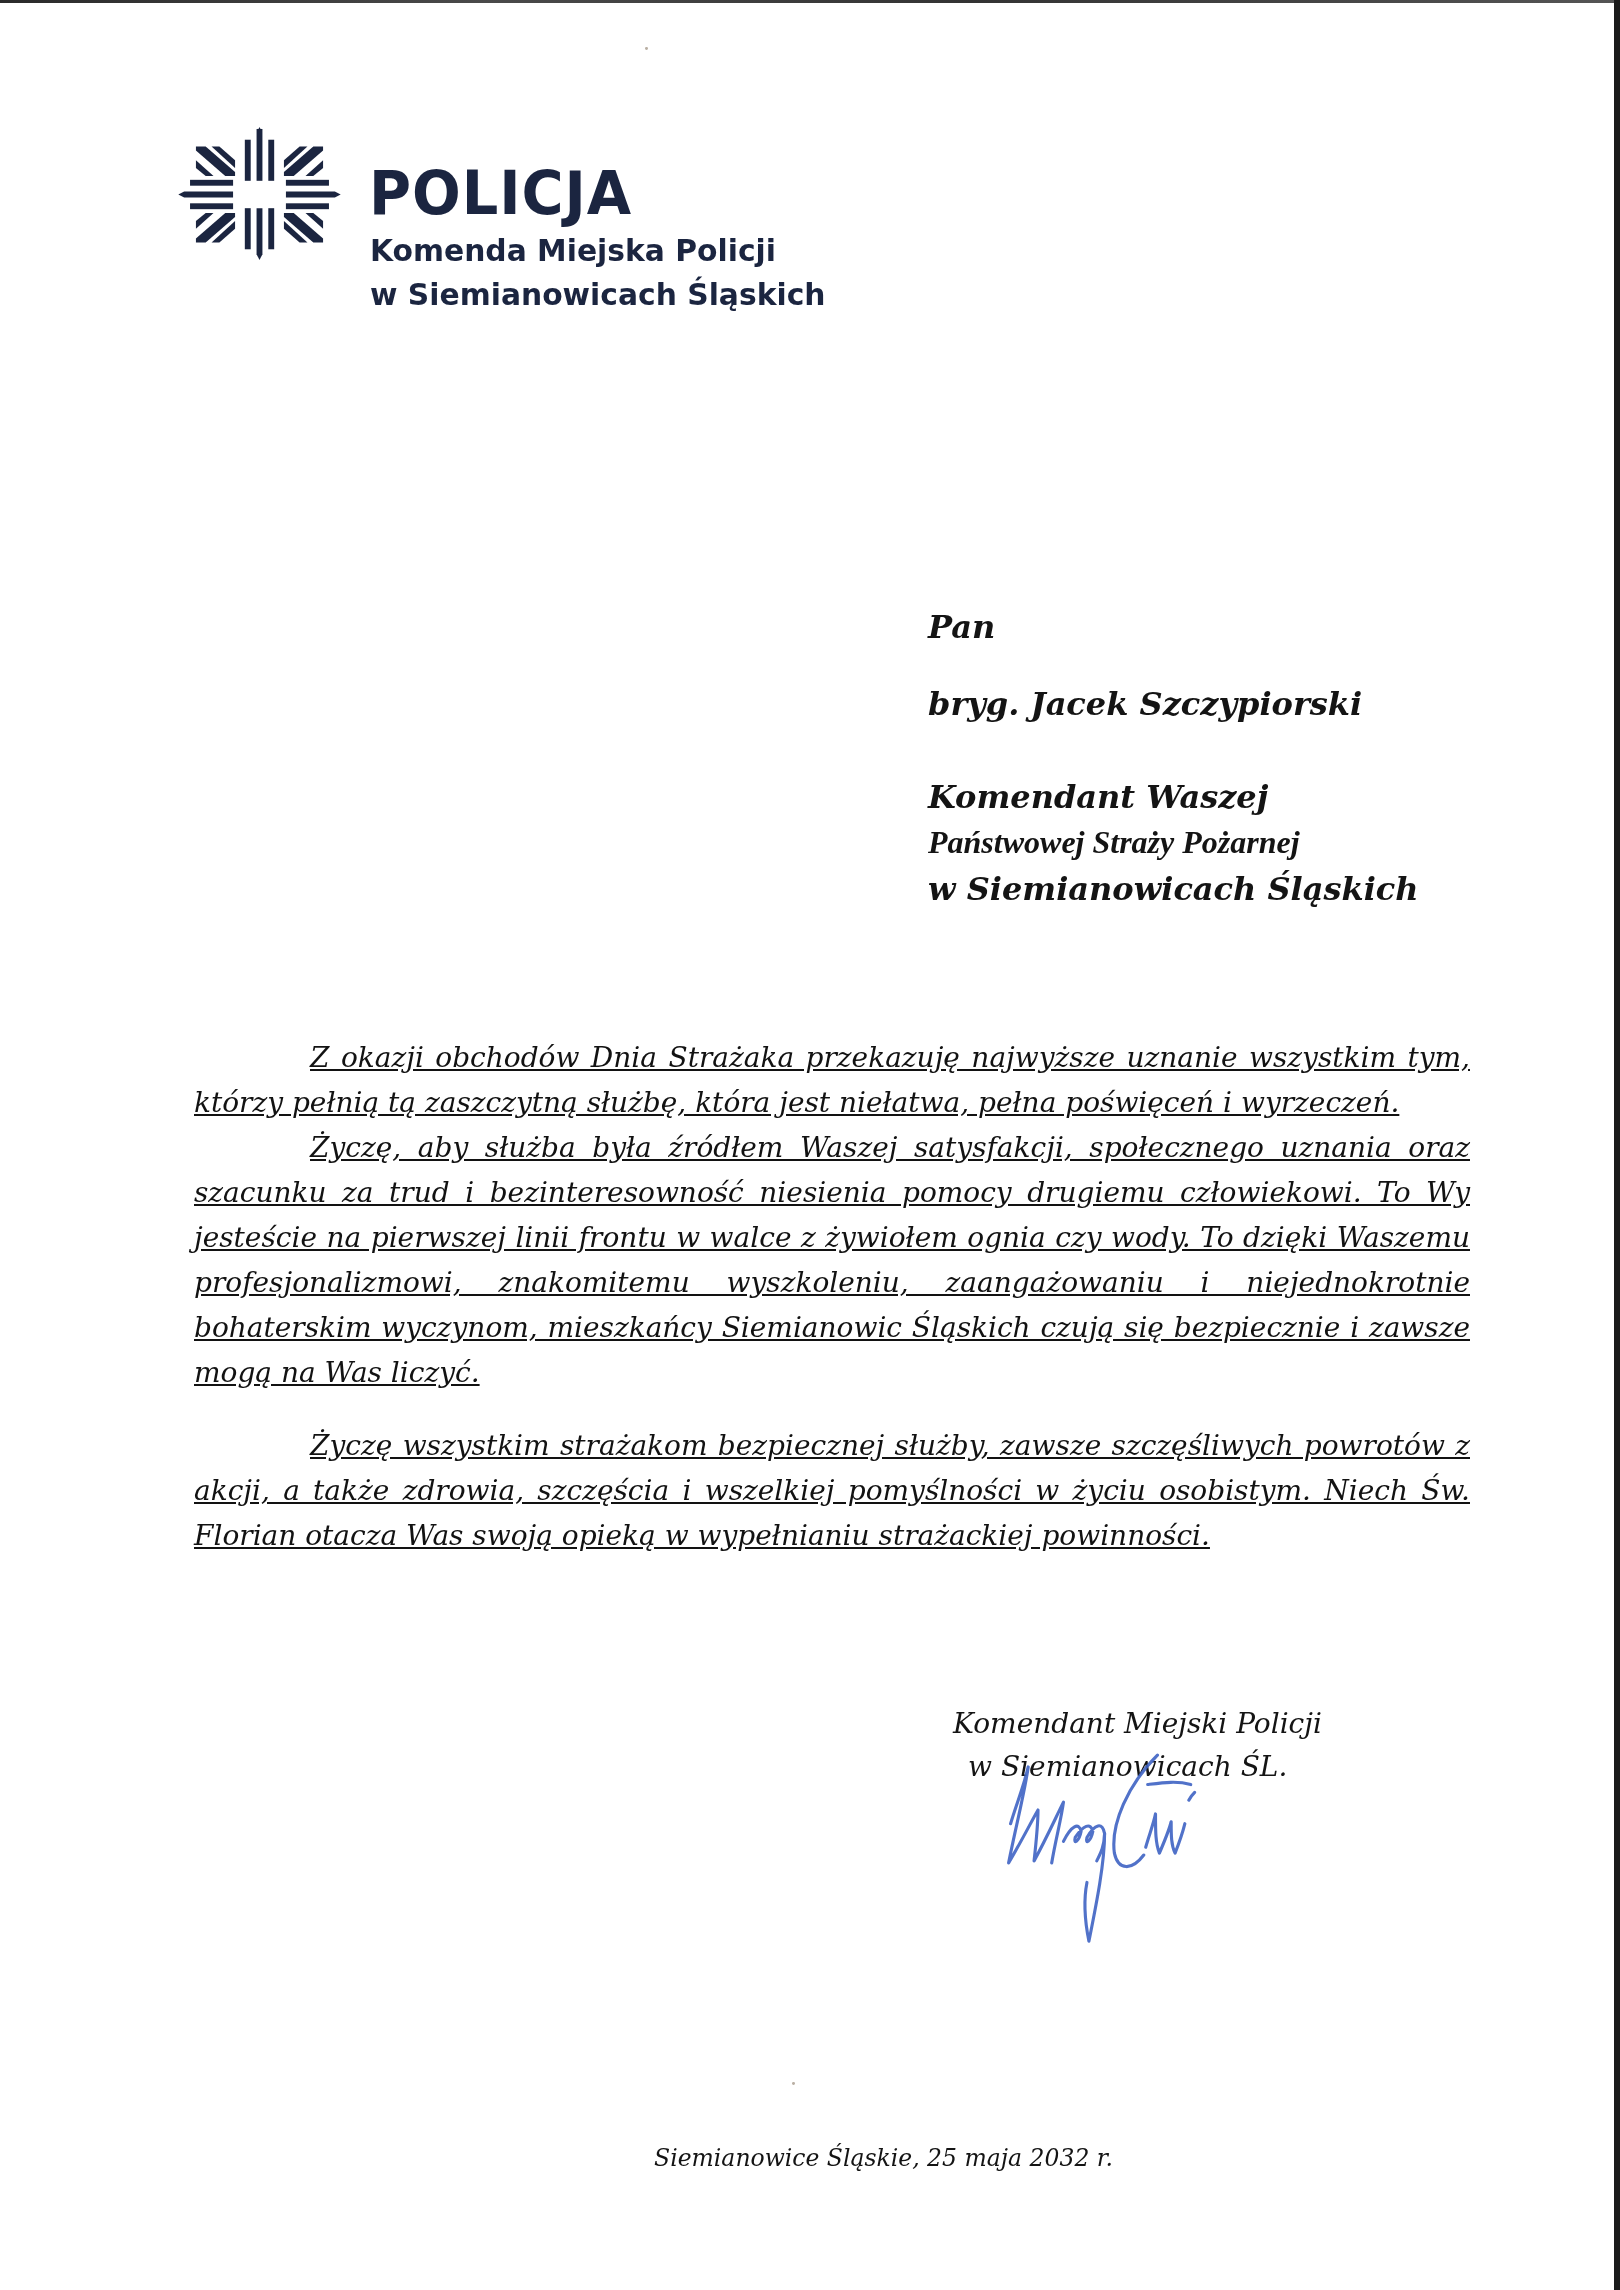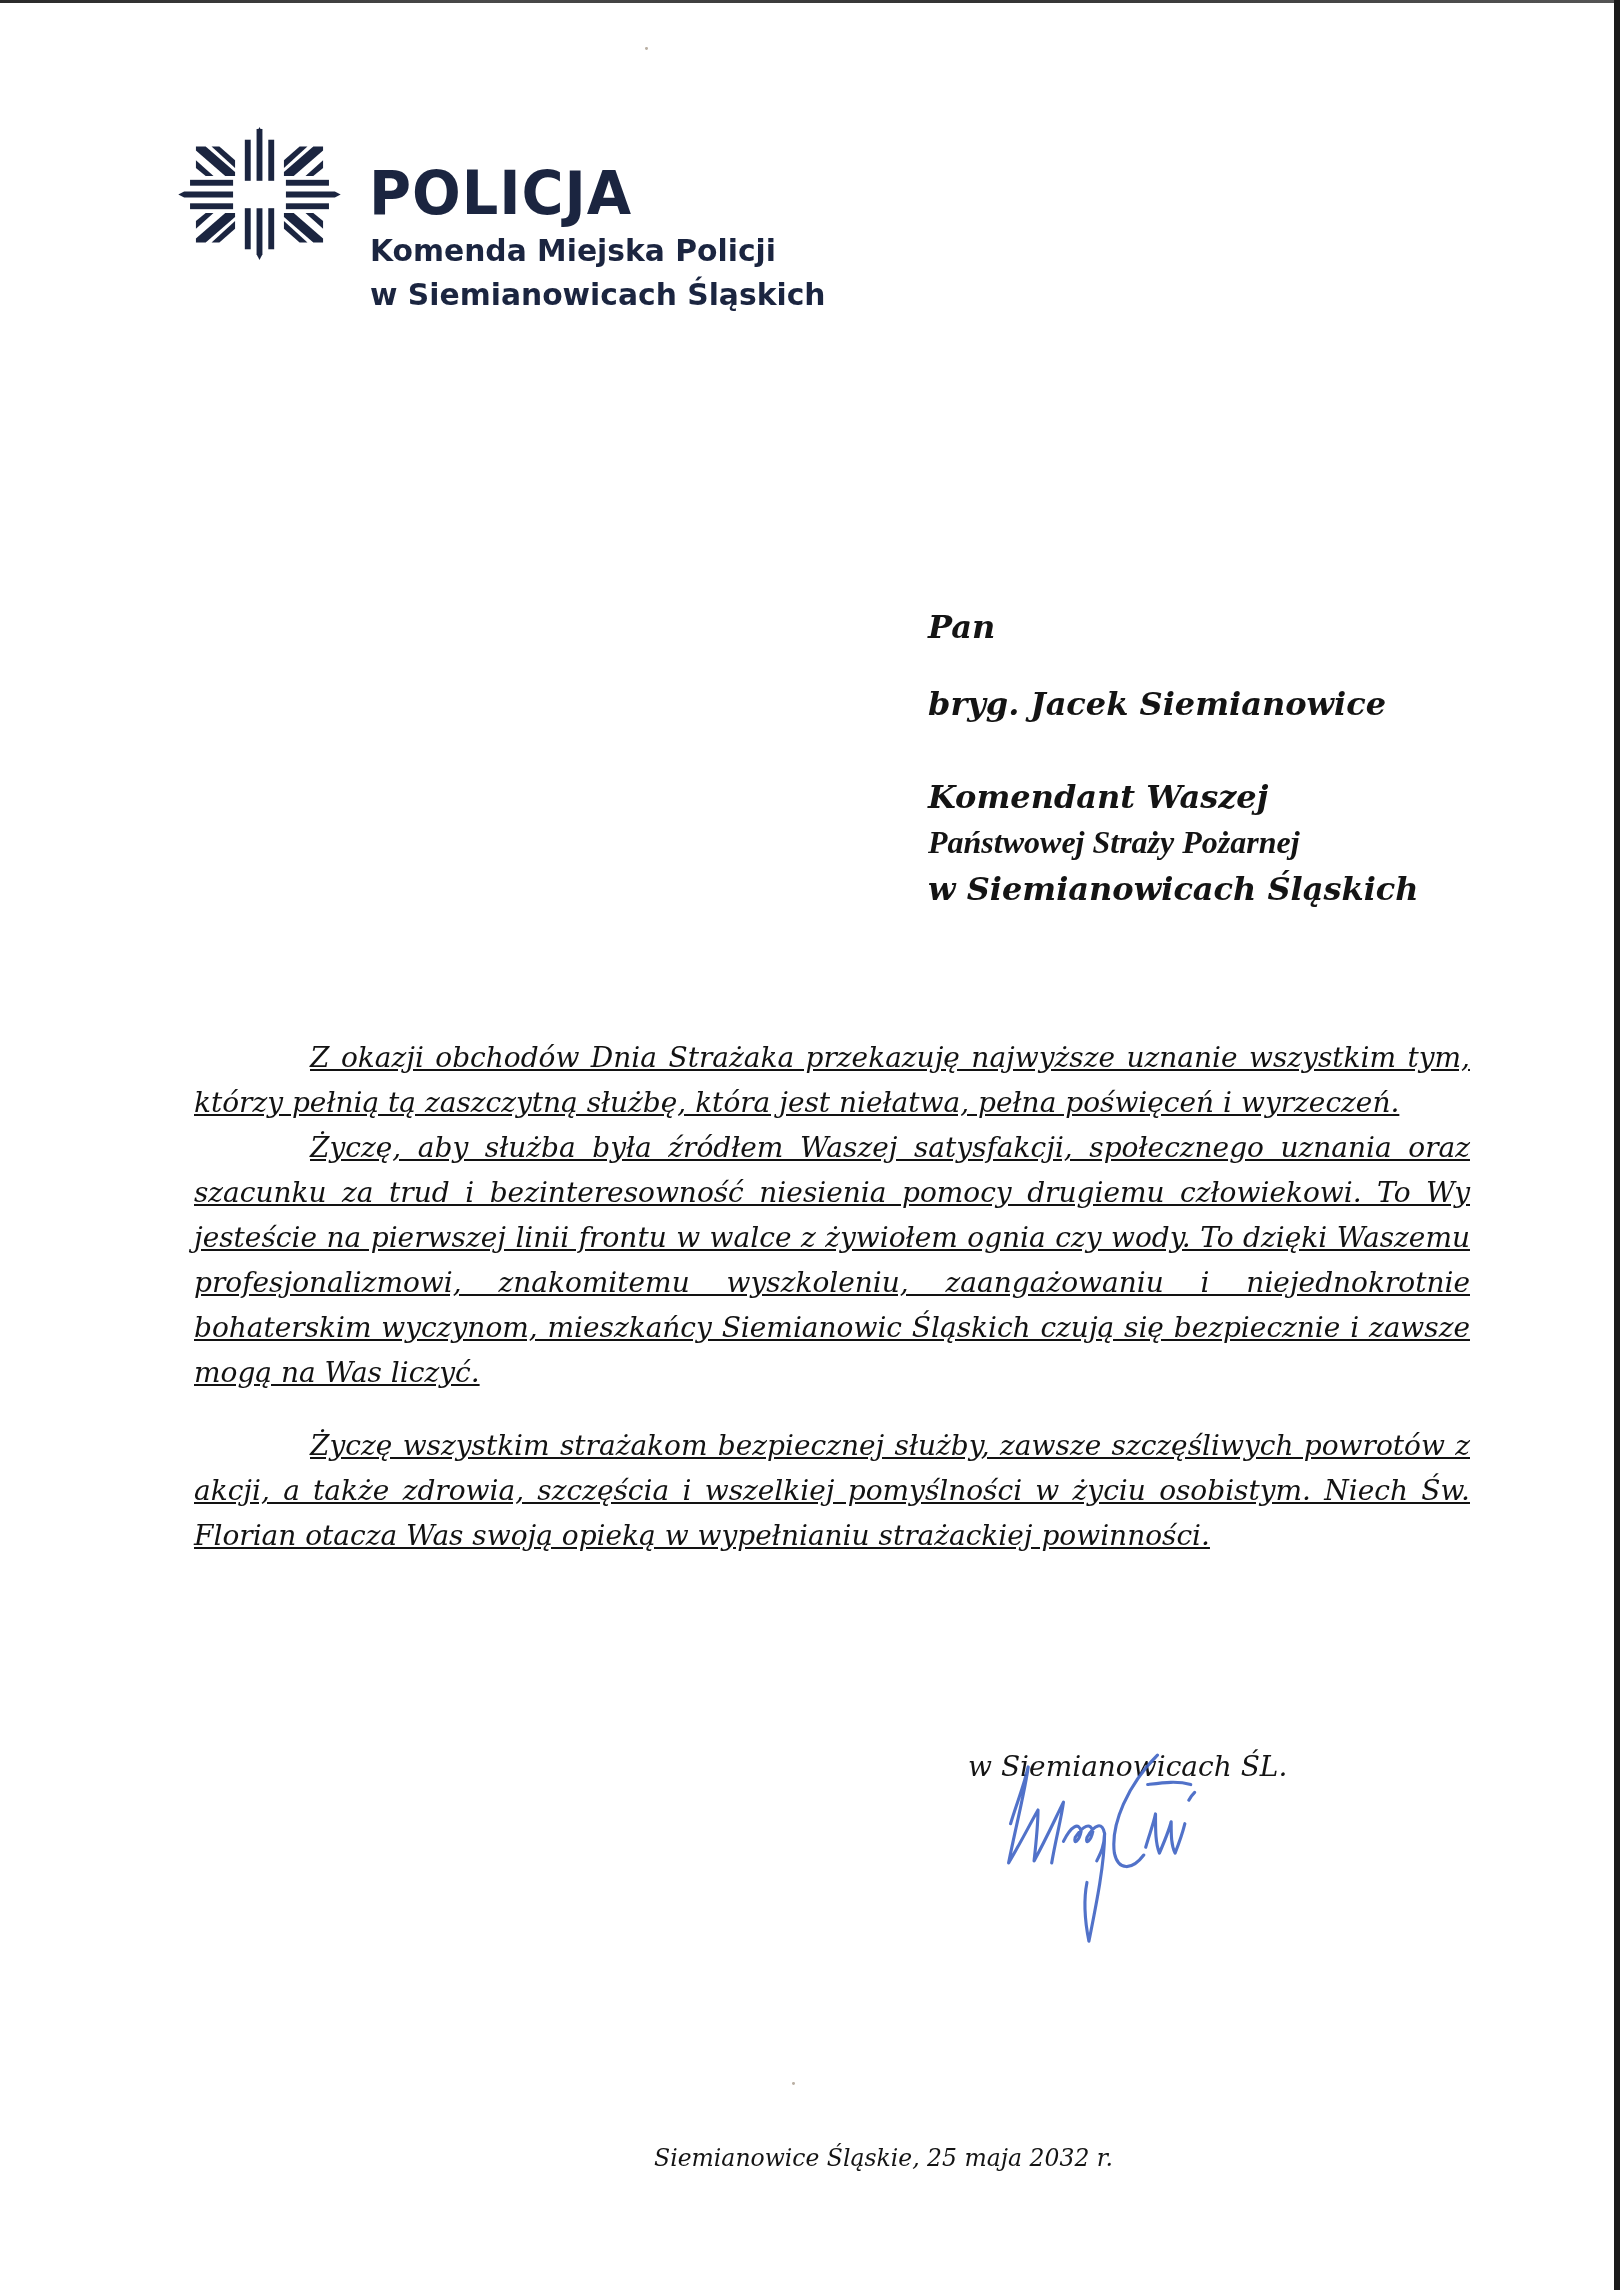--- a/index.html
+++ b/index.html
@@ -198,33 +198,34 @@
       <polygon points="132,118 124,118 108,104 108,96"></polygon>
     </g>
   </svg>
   <div class="org-name">POLICJA</div>
   <div class="org-unit l1">Komenda Miejska Policji</div>
   <div class="org-unit l2">w Siemianowicach Śląskich</div>
 </div>
 
 <div class="addressee">
   <div class="salutation">Pan</div>
-  <div class="name">bryg. Jacek Siemianowice</div>
+  <div class="name">bryg. Jacek Szczypiorski</div>
   <div class="title-line t1">Komendant Waszej</div>
   <div class="title-line t2">Państwowej Straży Pożarnej</div>
   <div class="title-line t3">w Siemianowicach Śląskich</div>
 </div>
 
 <div class="letter-body">
   <p>Z okazji obchodów Dnia Strażaka przekazuję najwyższe uznanie wszystkim tym, którzy pełnią tą zaszczytną służbę, która jest niełatwa, pełna poświęceń i wyrzeczeń.</p>
   <p>Życzę, aby służba była źródłem Waszej satysfakcji, społecznego uznania oraz szacunku za trud i bezinteresowność niesienia pomocy drugiemu człowiekowi. To Wy jesteście na pierwszej linii frontu w walce z żywiołem ognia czy wody. To dzięki Waszemu profesjonalizmowi, znakomitemu wyszkoleniu, zaangażowaniu i niejednokrotnie bohaterskim wyczynom, mieszkańcy Siemianowic Śląskich czują się bezpiecznie i zawsze mogą na Was liczyć.</p>
   <p class="gap">Życzę wszystkim strażakom bezpiecznej służby, zawsze szczęśliwych powrotów z akcji, a także zdrowia, szczęścia i wszelkiej pomyślności w życiu osobistym. Niech Św. Florian otacza Was swoją opieką w wypełnianiu strażackiej powinności.</p>
 </div>
 
 <div class="signature-block">
+  <div class="sig-role r1">Komendant Miejski Policji</div>
   <div class="sig-role r2">w Siemianowicach ŚL.</div>
   <svg class="handwriting" viewBox="0 0 260 240">
     <g fill="none" stroke="#3f63c4" stroke-width="3.2" stroke-linecap="round" stroke-linejoin="round" opacity="0.9">
 
       <path d="M30,110 C36,90 44,70 48,52 C44,80 36,110 28,150 C40,130 50,110 58,96 C58,112 56,130 54,148 C66,126 76,104 84,88 C82,104 76,126 72,150"></path>
 
       <path d="M84,128 C92,112 100,108 102,118 C100,128 94,132 96,124 C104,112 112,108 114,118 C112,128 106,132 108,124 C116,110 124,108 126,120 C126,132 122,140 118,148"></path>
 
       <path d="M126,120 C126,150 118,190 110,230 C106,210 104,190 108,170"></path>
 

